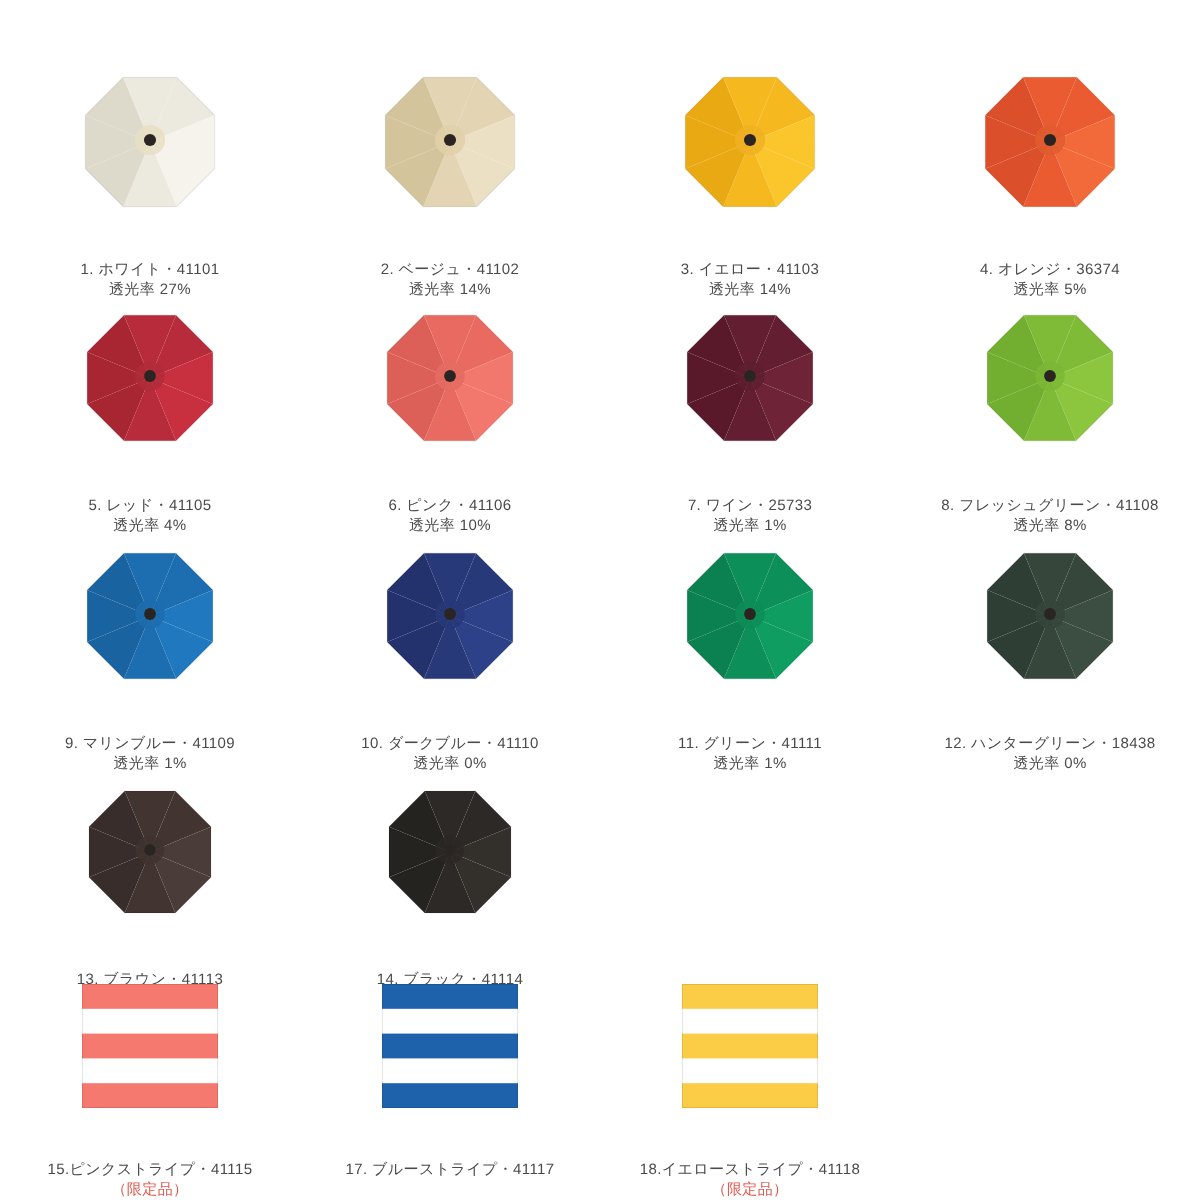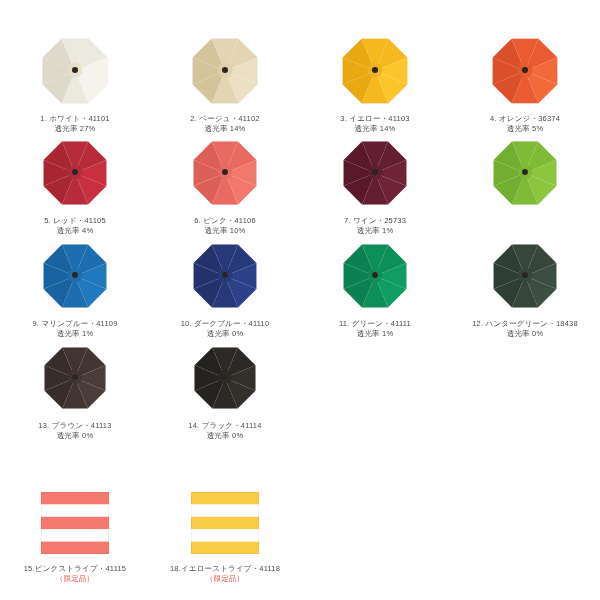--- a/index.html
+++ b/index.html
@@ -53,21 +53,21 @@
     display: flex;
     align-items: center;
     justify-content: center;
   }
   .umbrella {
     display: block;
   }
   .caption {
     text-align: center;
     line-height: 1.35;
-    margin-top: 4px;
+    margin-top: 20px;
   }
   .cap-name {
     font-size: 7.5px;
     color: #4a4a4a;
     white-space: nowrap;
     letter-spacing: 0.2px;
   }
   .cap-sub {
     font-size: 7.5px;
     color: #4a4a4a;
@@ -273,20 +273,24 @@
               <polygon points="35.00,35.00 48.01,66.41 21.99,66.41" fill="#7fbb36"></polygon>
               <polygon points="35.00,35.00 21.99,66.41 3.59,48.01" fill="#72ae2f"></polygon>
               <polygon points="35.00,35.00 3.59,48.01 3.59,21.99" fill="#72ae2f"></polygon>
               <polygon points="35.00,35.00 3.59,21.99 21.99,3.59" fill="#72ae2f"></polygon>
               <polygon points="35.00,35.00 21.99,3.59 48.01,3.59" fill="#7fbb36"></polygon>
               <polygon points="48.01,3.59 66.41,21.99 66.41,48.01 48.01,66.41 21.99,66.41 3.59,48.01 3.59,21.99 21.99,3.59" fill="none" stroke="rgba(0,0,0,0.07)" stroke-width="0.6"></polygon>
               <circle cx="35" cy="34" r="7.35" fill="#7bb735" opacity="0.85"></circle>
               <circle cx="35" cy="34" r="2.9400000000000004" fill="#2a2522"></circle>
             </svg>
           </div>
+          <div class="caption">
+            <div class="cap-name">8. フレッシュグリーン・41108</div>
+            <div class="cap-sub">透光率 8%</div>
+          </div>
         </div>
       </div>
       <div class="row">
         <div class="cell">
           <div class="swatch-wrap">
             <svg class="umbrella" width="70" height="70" viewBox="0 0 70 70">
               <polygon points="35.00,35.00 48.01,3.59 66.41,21.99" fill="#1c6eb0"></polygon>
               <polygon points="35.00,35.00 66.41,21.99 66.41,48.01" fill="#2079bf"></polygon>
               <polygon points="35.00,35.00 66.41,48.01 48.01,66.41" fill="#2079bf"></polygon>
               <polygon points="35.00,35.00 48.01,66.41 21.99,66.41" fill="#1c6eb0"></polygon>
@@ -429,20 +433,36 @@
           </svg>
         </div>
         <div class="caption">
           <div class="cap-name">15.ピンクストライプ・41115</div>
           <div class="cap-note">（限定品）</div>
         </div>
       </div>
       <div class="stripe-cell">
         <div class="stripe-swatch-wrap">
           <svg class="stripe-swatch" width="68" height="62" viewBox="0 0 68 62">
+            <rect x="0" y="0.00" width="68" height="12.70" fill="#1f62ac"></rect>
+            <rect x="0" y="12.40" width="68" height="12.70" fill="#ffffff"></rect>
+            <rect x="0" y="24.80" width="68" height="12.70" fill="#1f62ac"></rect>
+            <rect x="0" y="37.20" width="68" height="12.70" fill="#ffffff"></rect>
+            <rect x="0" y="49.60" width="68" height="12.70" fill="#1f62ac"></rect>
+            <rect x="0.25" y="0.25" width="67.5" height="61.5" fill="none" stroke="rgba(0,0,0,0.10)" stroke-width="0.5"></rect>
+          </svg>
+        </div>
+        <div class="caption">
+          <div class="cap-name">17. ブルーストライプ・41117</div>
+          <div class="cap-note"></div>
+        </div>
+      </div>
+      <div class="stripe-cell">
+        <div class="stripe-swatch-wrap">
+          <svg class="stripe-swatch" width="68" height="62" viewBox="0 0 68 62">
             <rect x="0" y="0.00" width="68" height="12.70" fill="#fbcc45"></rect>
             <rect x="0" y="12.40" width="68" height="12.70" fill="#ffffff"></rect>
             <rect x="0" y="24.80" width="68" height="12.70" fill="#fbcc45"></rect>
             <rect x="0" y="37.20" width="68" height="12.70" fill="#ffffff"></rect>
             <rect x="0" y="49.60" width="68" height="12.70" fill="#fbcc45"></rect>
             <rect x="0.25" y="0.25" width="67.5" height="61.5" fill="none" stroke="rgba(0,0,0,0.10)" stroke-width="0.5"></rect>
           </svg>
         </div>
         <div class="caption">
           <div class="cap-name">18.イエローストライプ・41118</div>

